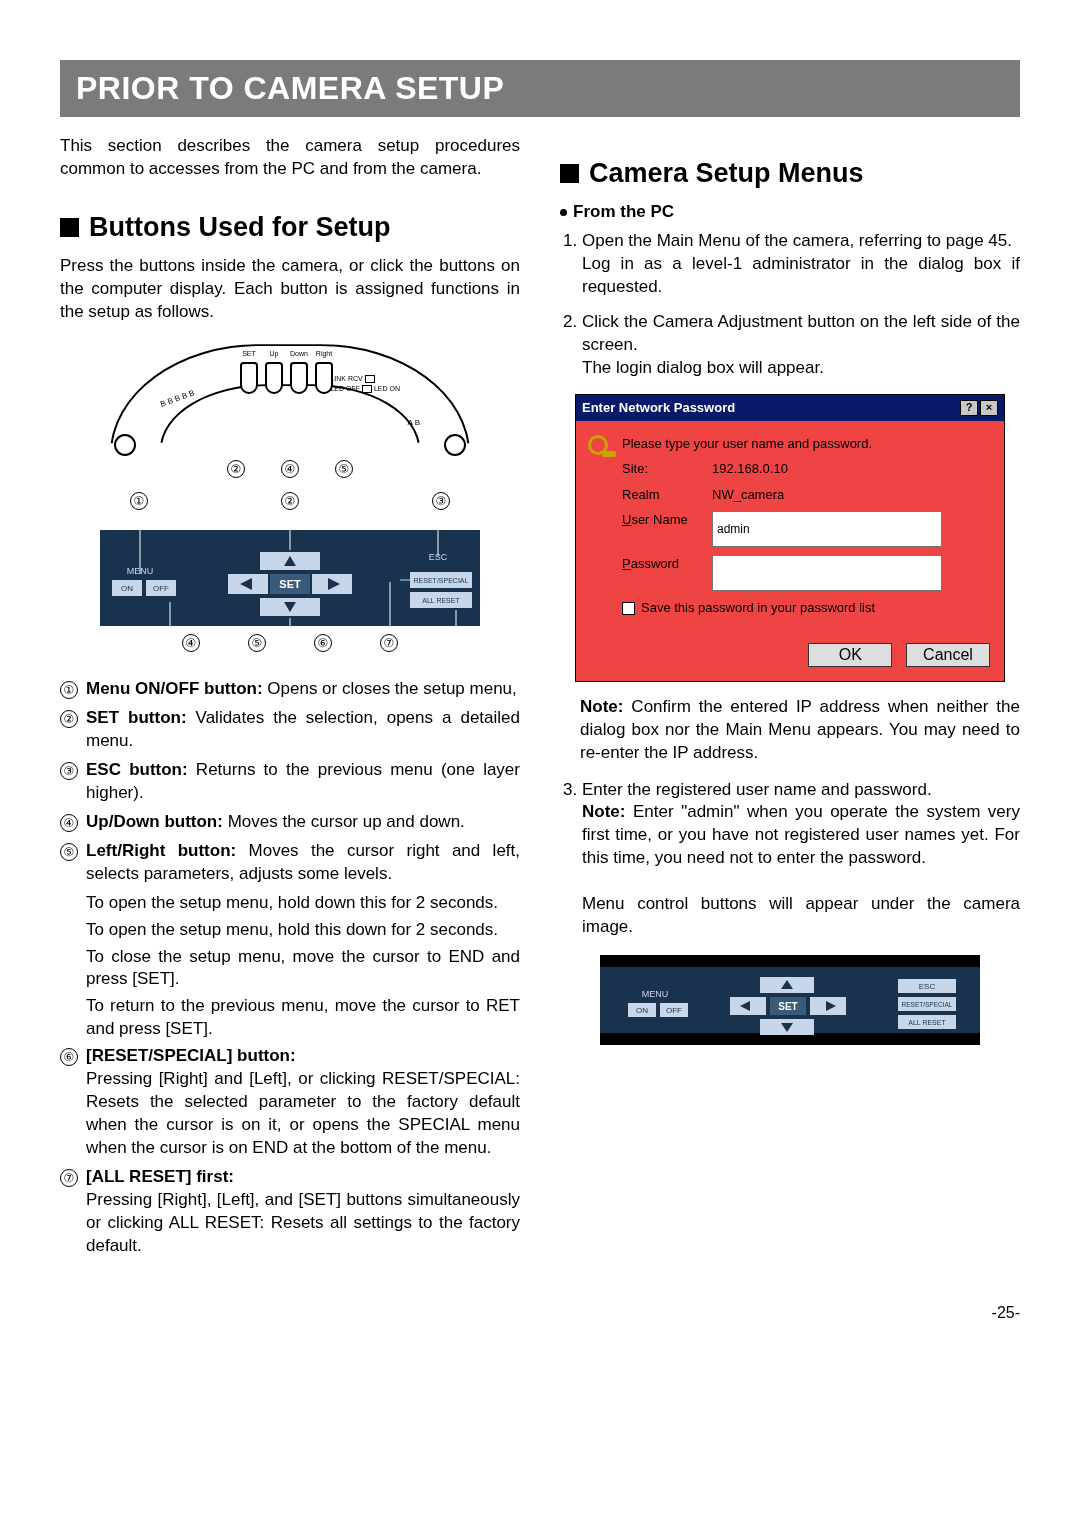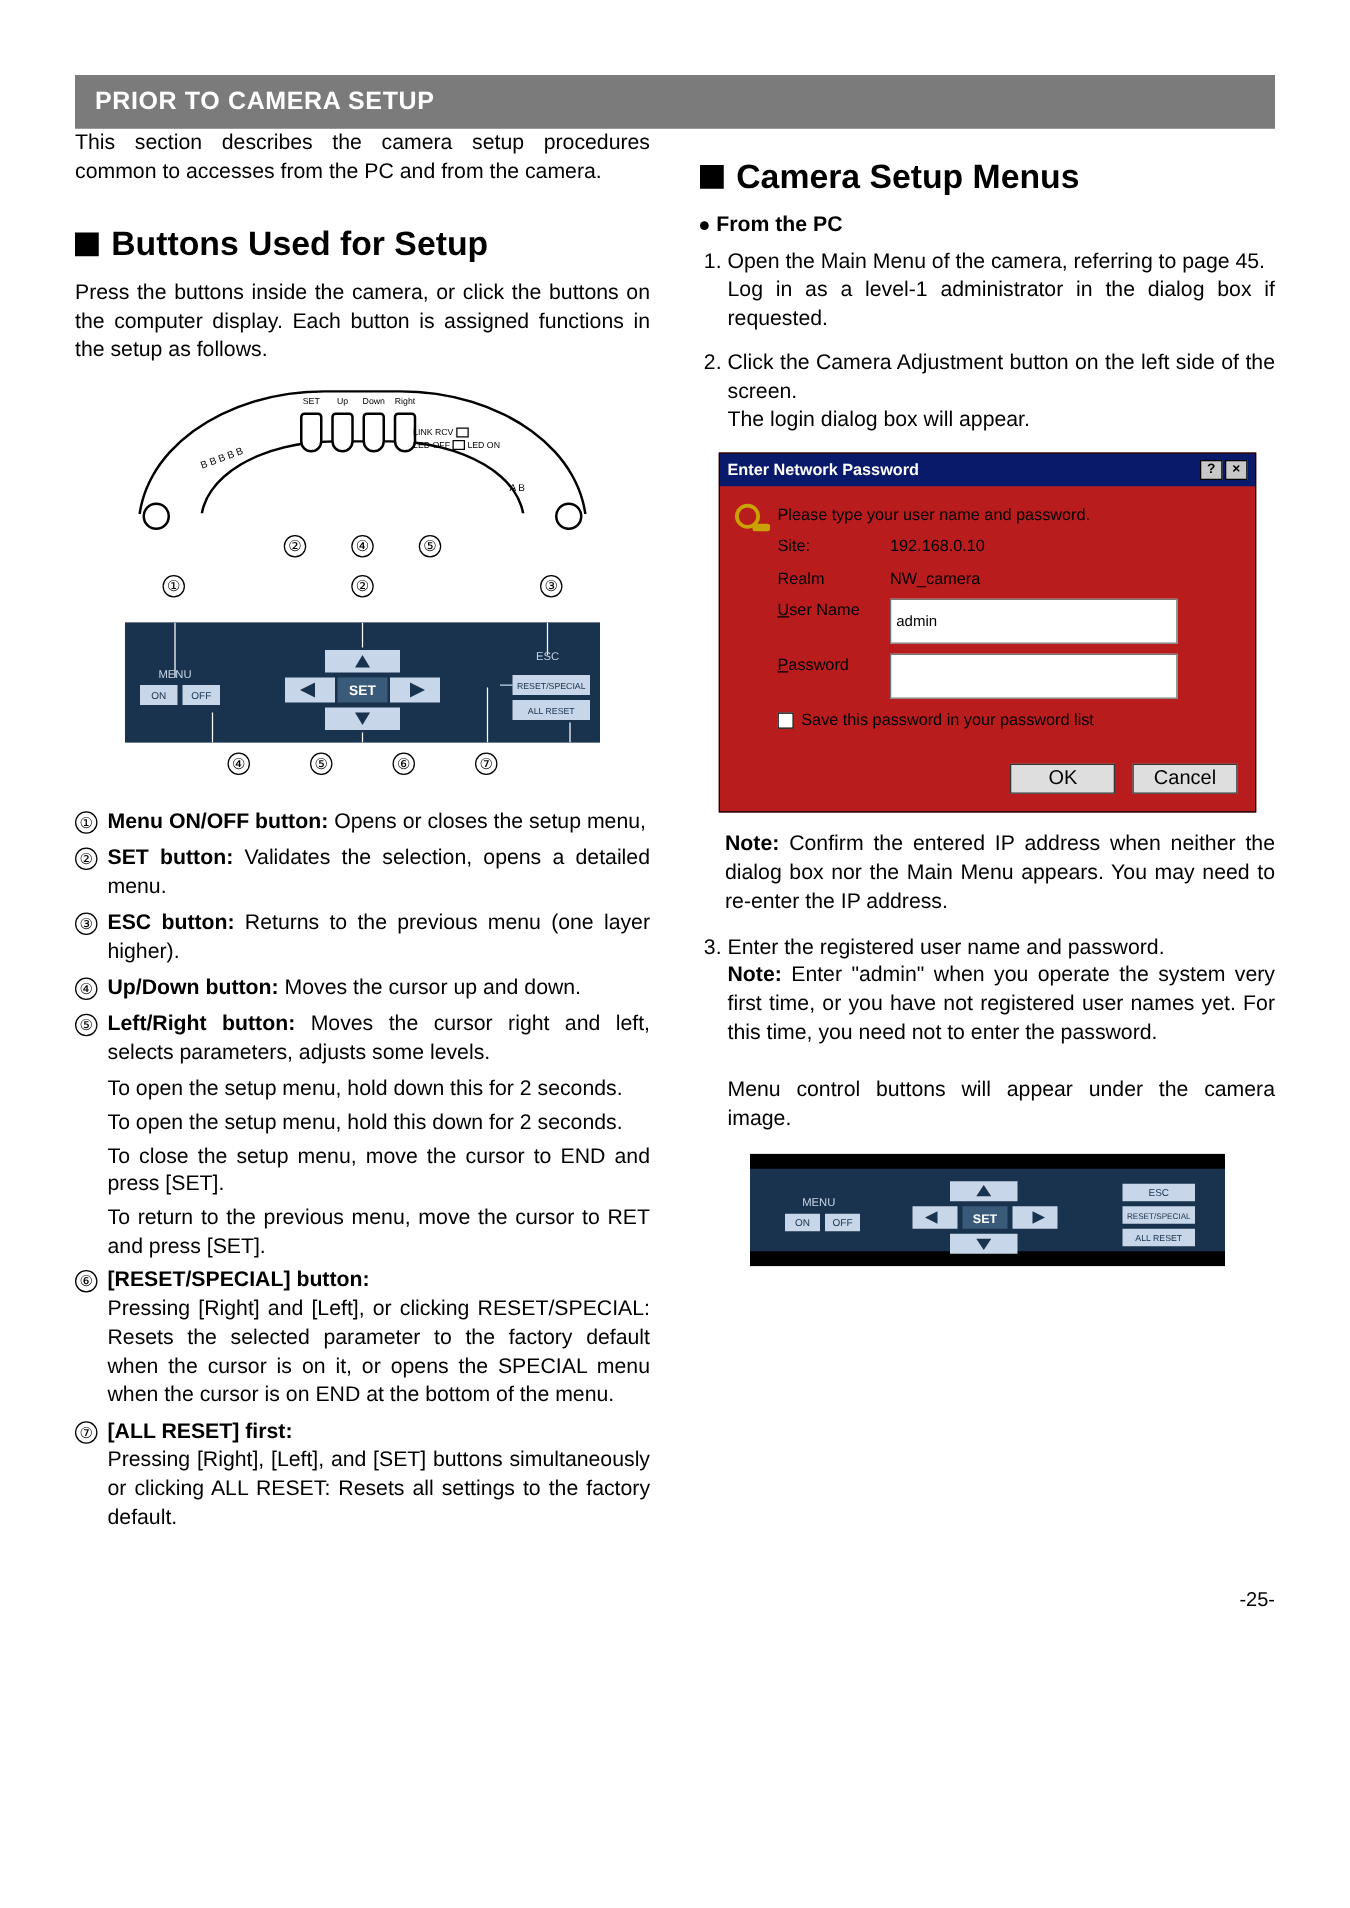--- a/index.html
+++ b/index.html
@@ -1,19 +1,19 @@
 <!DOCTYPE html>
 <html><head>
 <meta charset="utf-8">
 <style>
   * { box-sizing: border-box; margin: 0; padding: 0; }
   html, body { width: 1080px; background: #fff; font-family: Arial, Helvetica, sans-serif; color: #000; }
   .page { width: 1080px; padding: 60px 60px 40px 60px; }
-  .header-bar { background: #7b7b7b; color: #fff; font-weight: bold; font-size: 20px; padding: 10px 16px; letter-spacing: 0.5px; }
-  .columns { display: flex; gap: 40px; }
+  .header-bar { background: #7b7b7b; color: #fff; font-weight: bold; font-size: 32px; padding: 10px 16px; letter-spacing: 0.5px; }
+  .columns { display: flex; gap: 40px; margin-top: 18px; }
   .col { flex: 1 1 0; min-width: 0; font-size: 17px; line-height: 1.35; }
   .intro { text-align: justify; margin-bottom: 28px; }
   .h2 { font-size: 27px; font-weight: bold; margin: 20px 0 10px 0; display: flex; align-items: center; }
   .h2 .sq { width: 19px; height: 19px; background: #000; margin-right: 10px; flex: 0 0 auto; }
   .para { text-align: justify; margin-bottom: 10px; }
   .bullet-head { margin-top: 6px; font-weight: bold; }
   .bullet-head .dot, .dot { display:inline-block; width:7px; height:7px; background:#000; border-radius:50%; margin-right:6px; vertical-align:middle; }
   ol.steps { list-style: decimal; padding-left: 22px; margin-top: 6px; }
   ol.steps > li { text-align: justify; margin-bottom: 12px; }
   .note-label { font-weight: bold; }
@@ -46,21 +46,21 @@
   
   .num-list { margin-top: 26px; }
   .num-item { display:flex; margin-bottom: 6px; text-align: justify; }
   .num-item .num { flex: 0 0 26px; }
   .num-item .body { flex: 1; }
   .num-item .title { font-weight: bold; }
   .sub { margin-left: 26px; text-align: justify; margin-bottom:4px; }
   .sub .title { font-weight: bold; }
 
   
-  .dialog { width: 430px; margin: 14px auto; border:1px solid #000; background:#b91c1c; font-family: Tahoma, Arial, sans-serif; font-size:13px; }
+  .dialog { width: 430px; margin: 14px auto; border:1px solid #000; background:#ef4444; font-family: Tahoma, Arial, sans-serif; font-size:13px; }
   .dlg-title { background:#0a1a6a; color:#fff; padding:4px 6px; display:flex; align-items:center; }
   .dlg-title .t { font-weight:bold; flex:1; font-size:13px; }
   .dlg-title .winbtn { width:18px; height:16px; background:#c8c8c8; color:#000; display:inline-flex; align-items:center; justify-content:center; border:1px solid #000; margin-left:2px; font-size:11px; font-weight:bold; }
   .dlg-body { padding: 14px 14px 14px 12px; display:flex; }
   .dlg-icon { width:34px; flex:0 0 34px; }
   .keyring { width:28px; height:28px; position:relative; }
   .keyring .ring{ width:20px;height:20px;border:3px solid #c9a400;border-radius:50%; position:absolute; left:0; top:0;}
   .keyring .key{ width:14px;height:6px;background:#c9a400; position:absolute; left:14px; top:16px; border-radius:2px;}
   .dlg-fields { flex:1; }
   .dlg-fields .row { display:flex; align-items:flex-start; margin-bottom:8px; }

